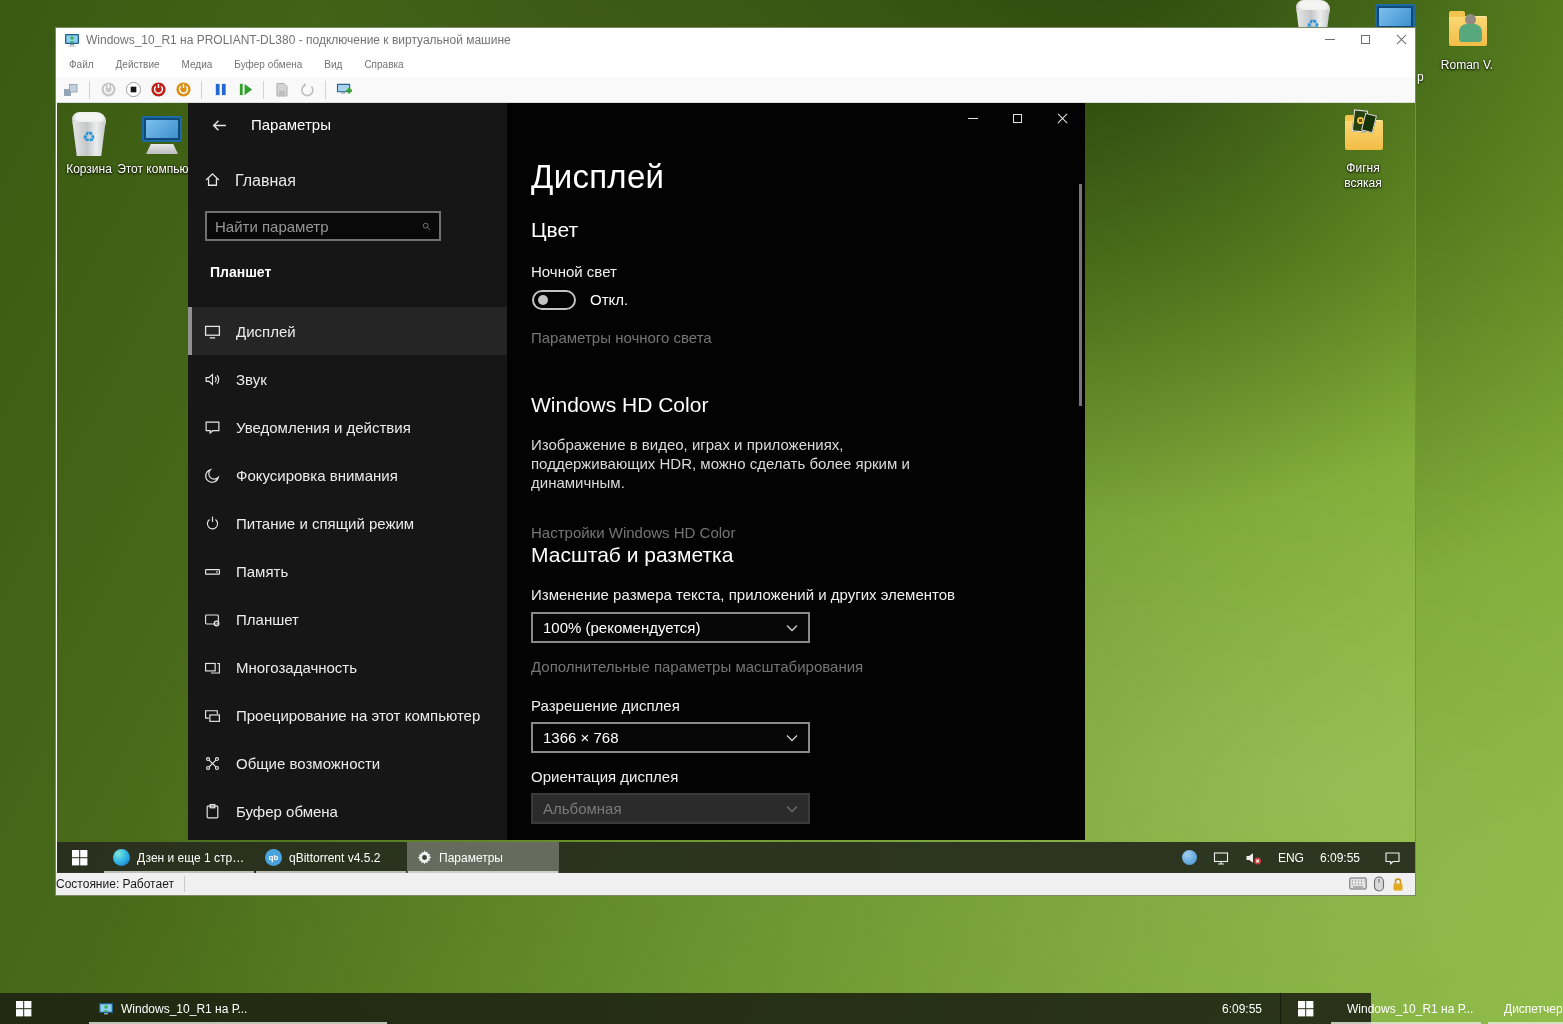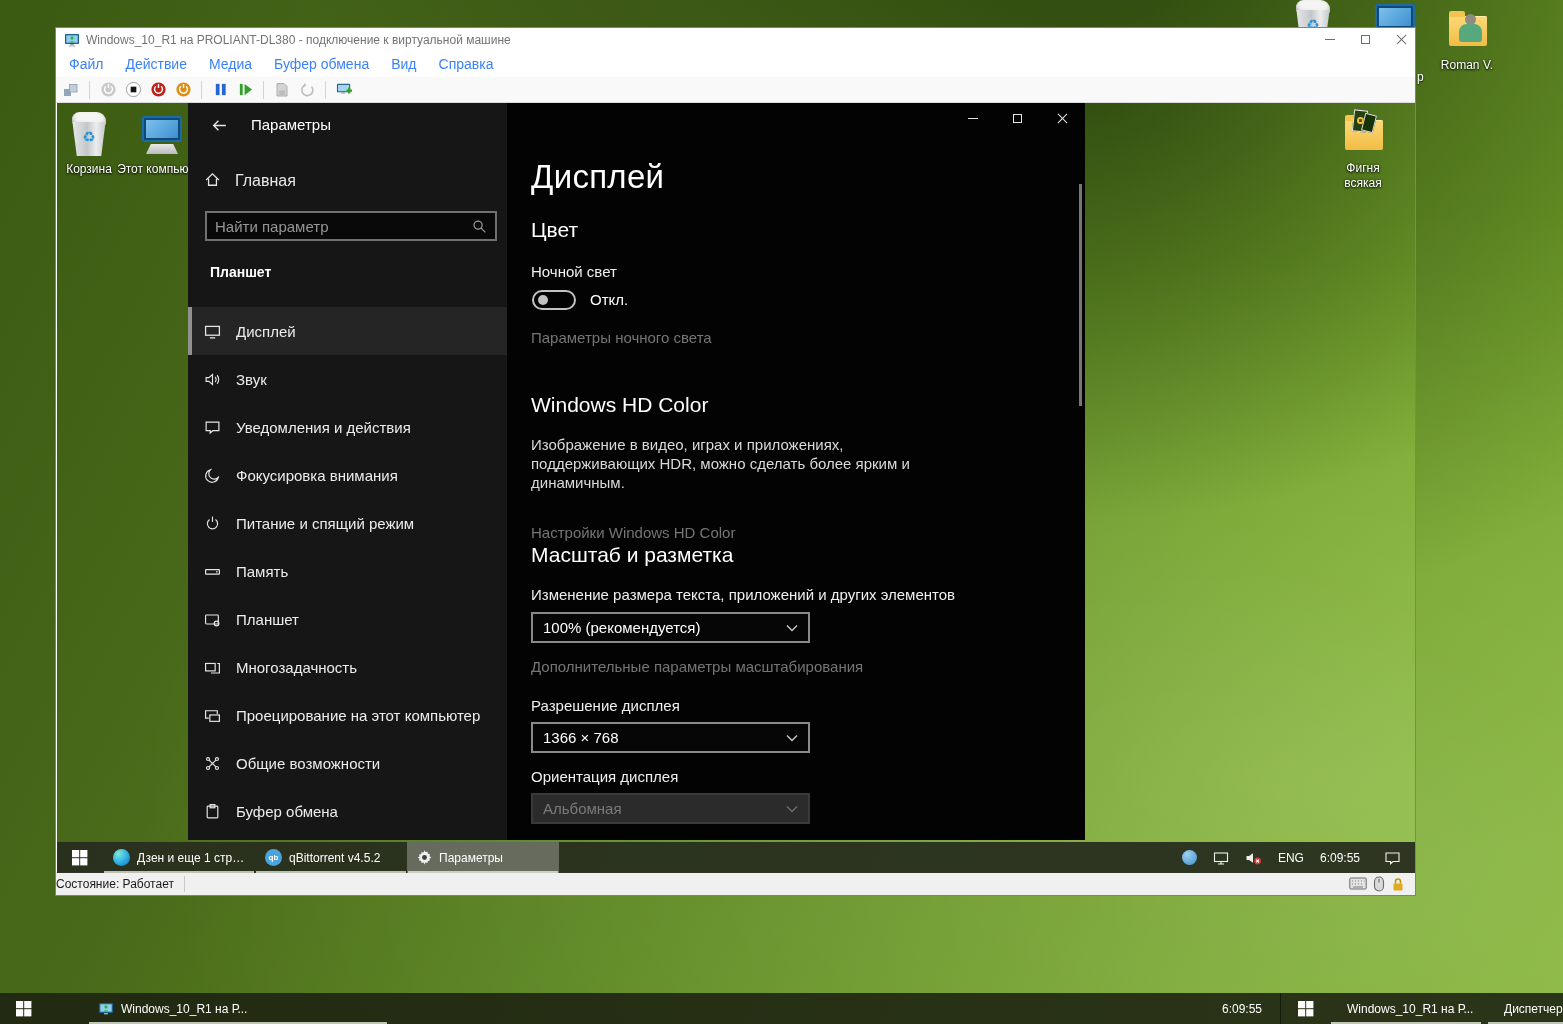--- a/index.html
+++ b/index.html
@@ -53,21 +53,21 @@
   .titlebar { position:relative; height:23px; background:#fff; display:flex; align-items:center; }
   .titlebar .ttext { font-size:12px; color:#737373; margin-left:6px; }
   .tb-btns { position:absolute; right:8px; top:0; height:23px; display:flex; align-items:center; gap:26px; }
   .glyph-min { width:10px; height:1px; background:#6e6e6e; display:inline-block; }
   .glyph-max { width:9px; height:9px; border:1px solid #6e6e6e; display:inline-block; }
   .glyph-x { position:relative; width:11px; height:11px; display:inline-block; }
   .glyph-x::before,.glyph-x::after { content:""; position:absolute; left:-1px; top:5px; width:13px;
     height:1px; background:#6e6e6e; }
   .glyph-x::before { transform:rotate(45deg); } .glyph-x::after { transform:rotate(-45deg); }
   .menubar { height:26px; background:#fff; display:flex; align-items:center; padding-left:13px; gap:22px; }
-  .menubar span { font-size:14px; color:#3b82f6; }
+  .menubar span { font-size:10px; color:#737373; }
   .toolbar { height:26px; background:#f9f9f9; border-bottom:1px solid #dcdcdc; display:flex;
     align-items:center; padding-left:6px; gap:7px; }
   .tsep { width:1px; height:18px; background:#d4d4d4; margin:0 2px; }
   .tico { width:18px; height:18px; display:inline-flex; align-items:center; justify-content:center; }
 
   
   .vm-screen { position:absolute; left:1px; top:75px; width:1358px; height:770px; overflow:hidden;
     background:
       radial-gradient(95% 120% at 75% -8%, rgba(8,20,2,0.6), transparent 52%),
       radial-gradient(140% 110% at 92% 88%, rgba(255,255,255,0.16), transparent 62%),
@@ -76,21 +76,21 @@
   
   .settings { position:absolute; left:131px; top:0; width:897px; height:737px; z-index:3;
     background:#000; color:#e8e8e8; }
   .side { position:absolute; left:0; top:0; width:319px; height:100%; background:#161616; }
   .back-btn { position:absolute; left:16px; top:9px; width:30px; height:26px; display:flex;
     align-items:center; justify-content:center; }
   .s-title { position:absolute; left:63px; top:13px; font-size:15px; color:#fff; }
   .home-row { position:absolute; left:0; top:62px; width:100%; height:30px; }
   .home-row .nico { position:absolute; left:16px; top:6px; }
   .home-row .nlabel { position:absolute; left:47px; top:7px; font-size:16px; }
-  .searchbox { position:absolute; left:17px; top:108px; width:292px; height:30px; background:#090909;
+  .searchbox { position:absolute; left:17px; top:108px; width:236px; height:30px; background:#090909;
     border:2px solid #707070; display:flex; align-items:center; }
   .searchbox input { flex:1; background:transparent; border:none; outline:none; color:#cfcfcf;
     font-size:15px; padding:0 8px; font-family:inherit; }
   .searchbox input::placeholder { color:#969696; }
   .searchbox .mag { margin-right:8px; }
   .side-section { position:absolute; left:22px; top:161px; font-size:14px; font-weight:bold; color:#fff; }
   .nav { position:absolute; left:0; top:204px; width:100%; }
   .nav-item { position:relative; height:48px; display:flex; align-items:center; }
   .nav-item .nico { margin-left:16px; }
   .nav-item .nlabel { margin-left:15px; font-size:15px; color:#ececec; }
@@ -147,21 +147,21 @@
     background:radial-gradient(circle at 35% 30%, #9fd0f0, #3f8fd0); }
 
   
   .statusbar { position:absolute; left:0; bottom:0; width:100%; height:23px; background:#f0f0f0;
     border-top:1px solid #d9d9d9; display:flex; align-items:center; }
   .statusbar .st-text { font-size:12px; color:#1a1a1a; }
   .st-sep { width:1px; height:16px; background:#c9c9c9; margin-left:10px; }
   .st-icons { margin-left:auto; display:flex; align-items:center; gap:6px; padding-right:10px; }
 
   
-  .host-taskbar { position:absolute; left:0; top:993px; width:1563px; height:31px;
+  .host-taskbar { position:absolute; left:0; top:993px; width:1371px; height:31px;
     background:rgba(28,33,17,0.88); z-index:20; }
   .ht-start { position:absolute; top:0; width:48px; height:31px; display:flex; align-items:center;
     justify-content:center; }
   .ht-item { position:absolute; top:0; height:31px; display:flex; align-items:center; gap:7px;
     padding:0 10px; overflow:hidden; }
   .ht-item::after { content:""; position:absolute; left:1px; right:1px; bottom:0; height:2px;
     background:rgba(230,235,225,0.8); }
   .ht-item .tb-text { font-size:12px; color:#fff; white-space:nowrap; }
   .ht-clock { position:absolute; top:0; height:31px; display:flex; align-items:center;
     font-size:12px; color:#fff; }

